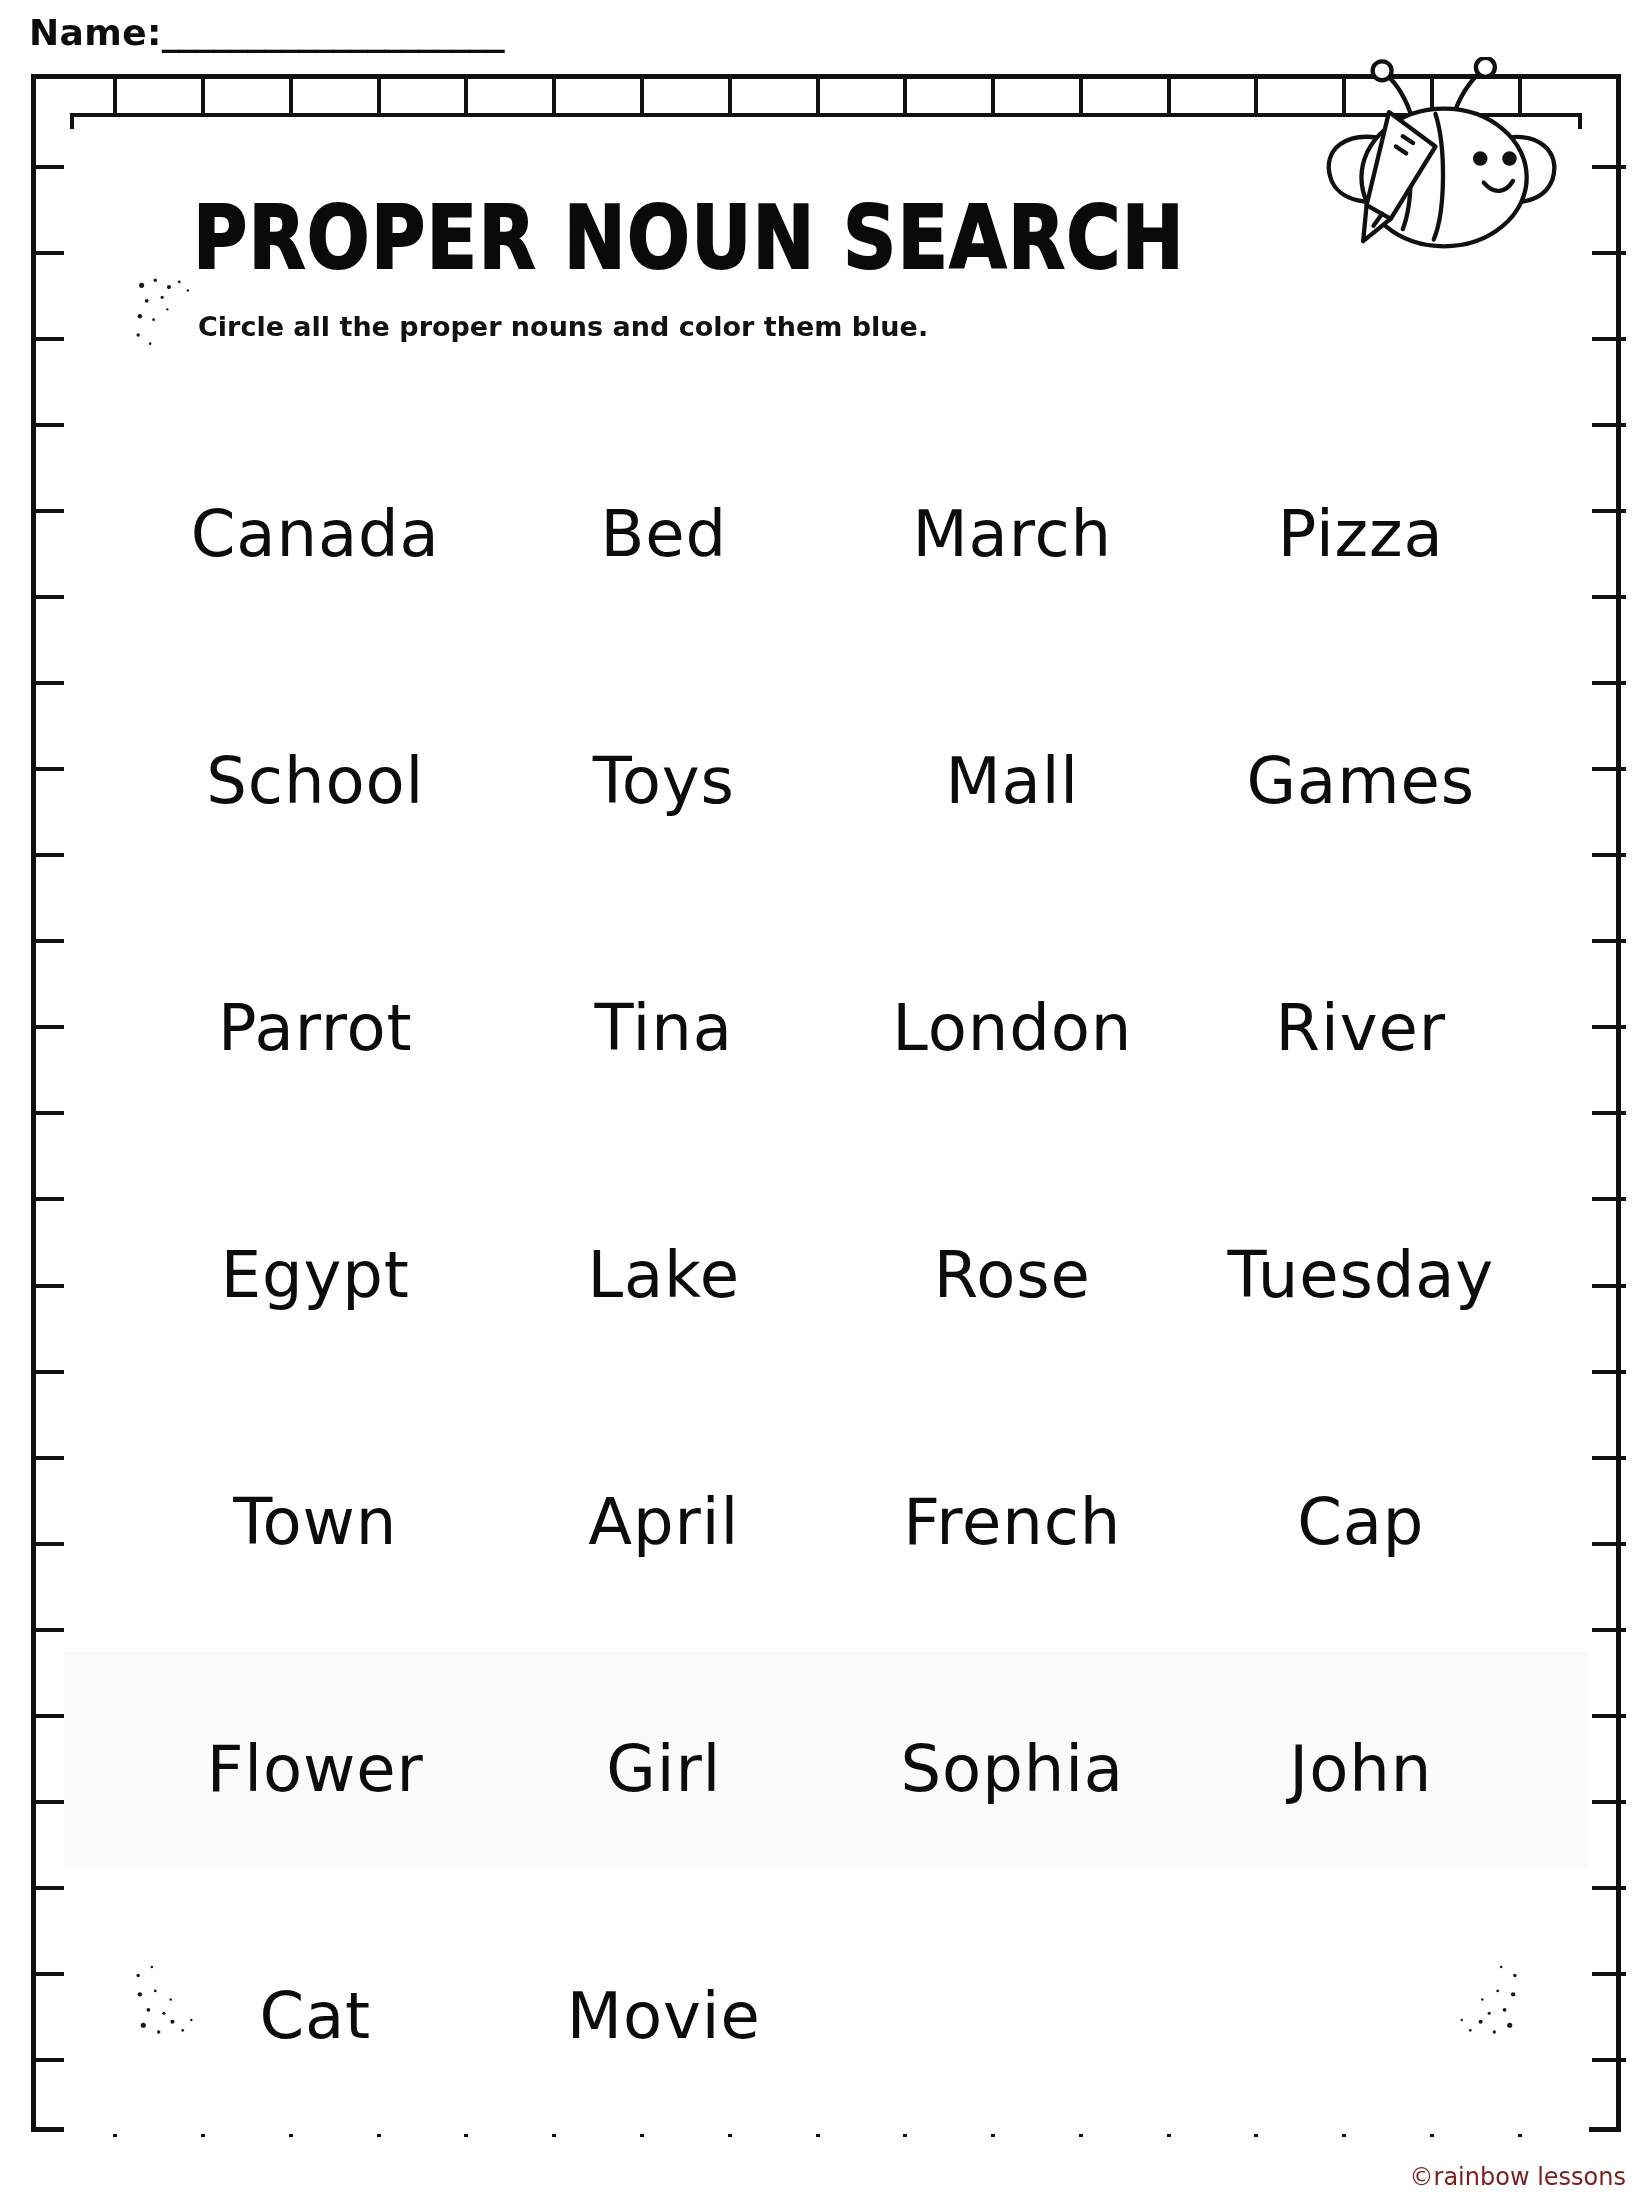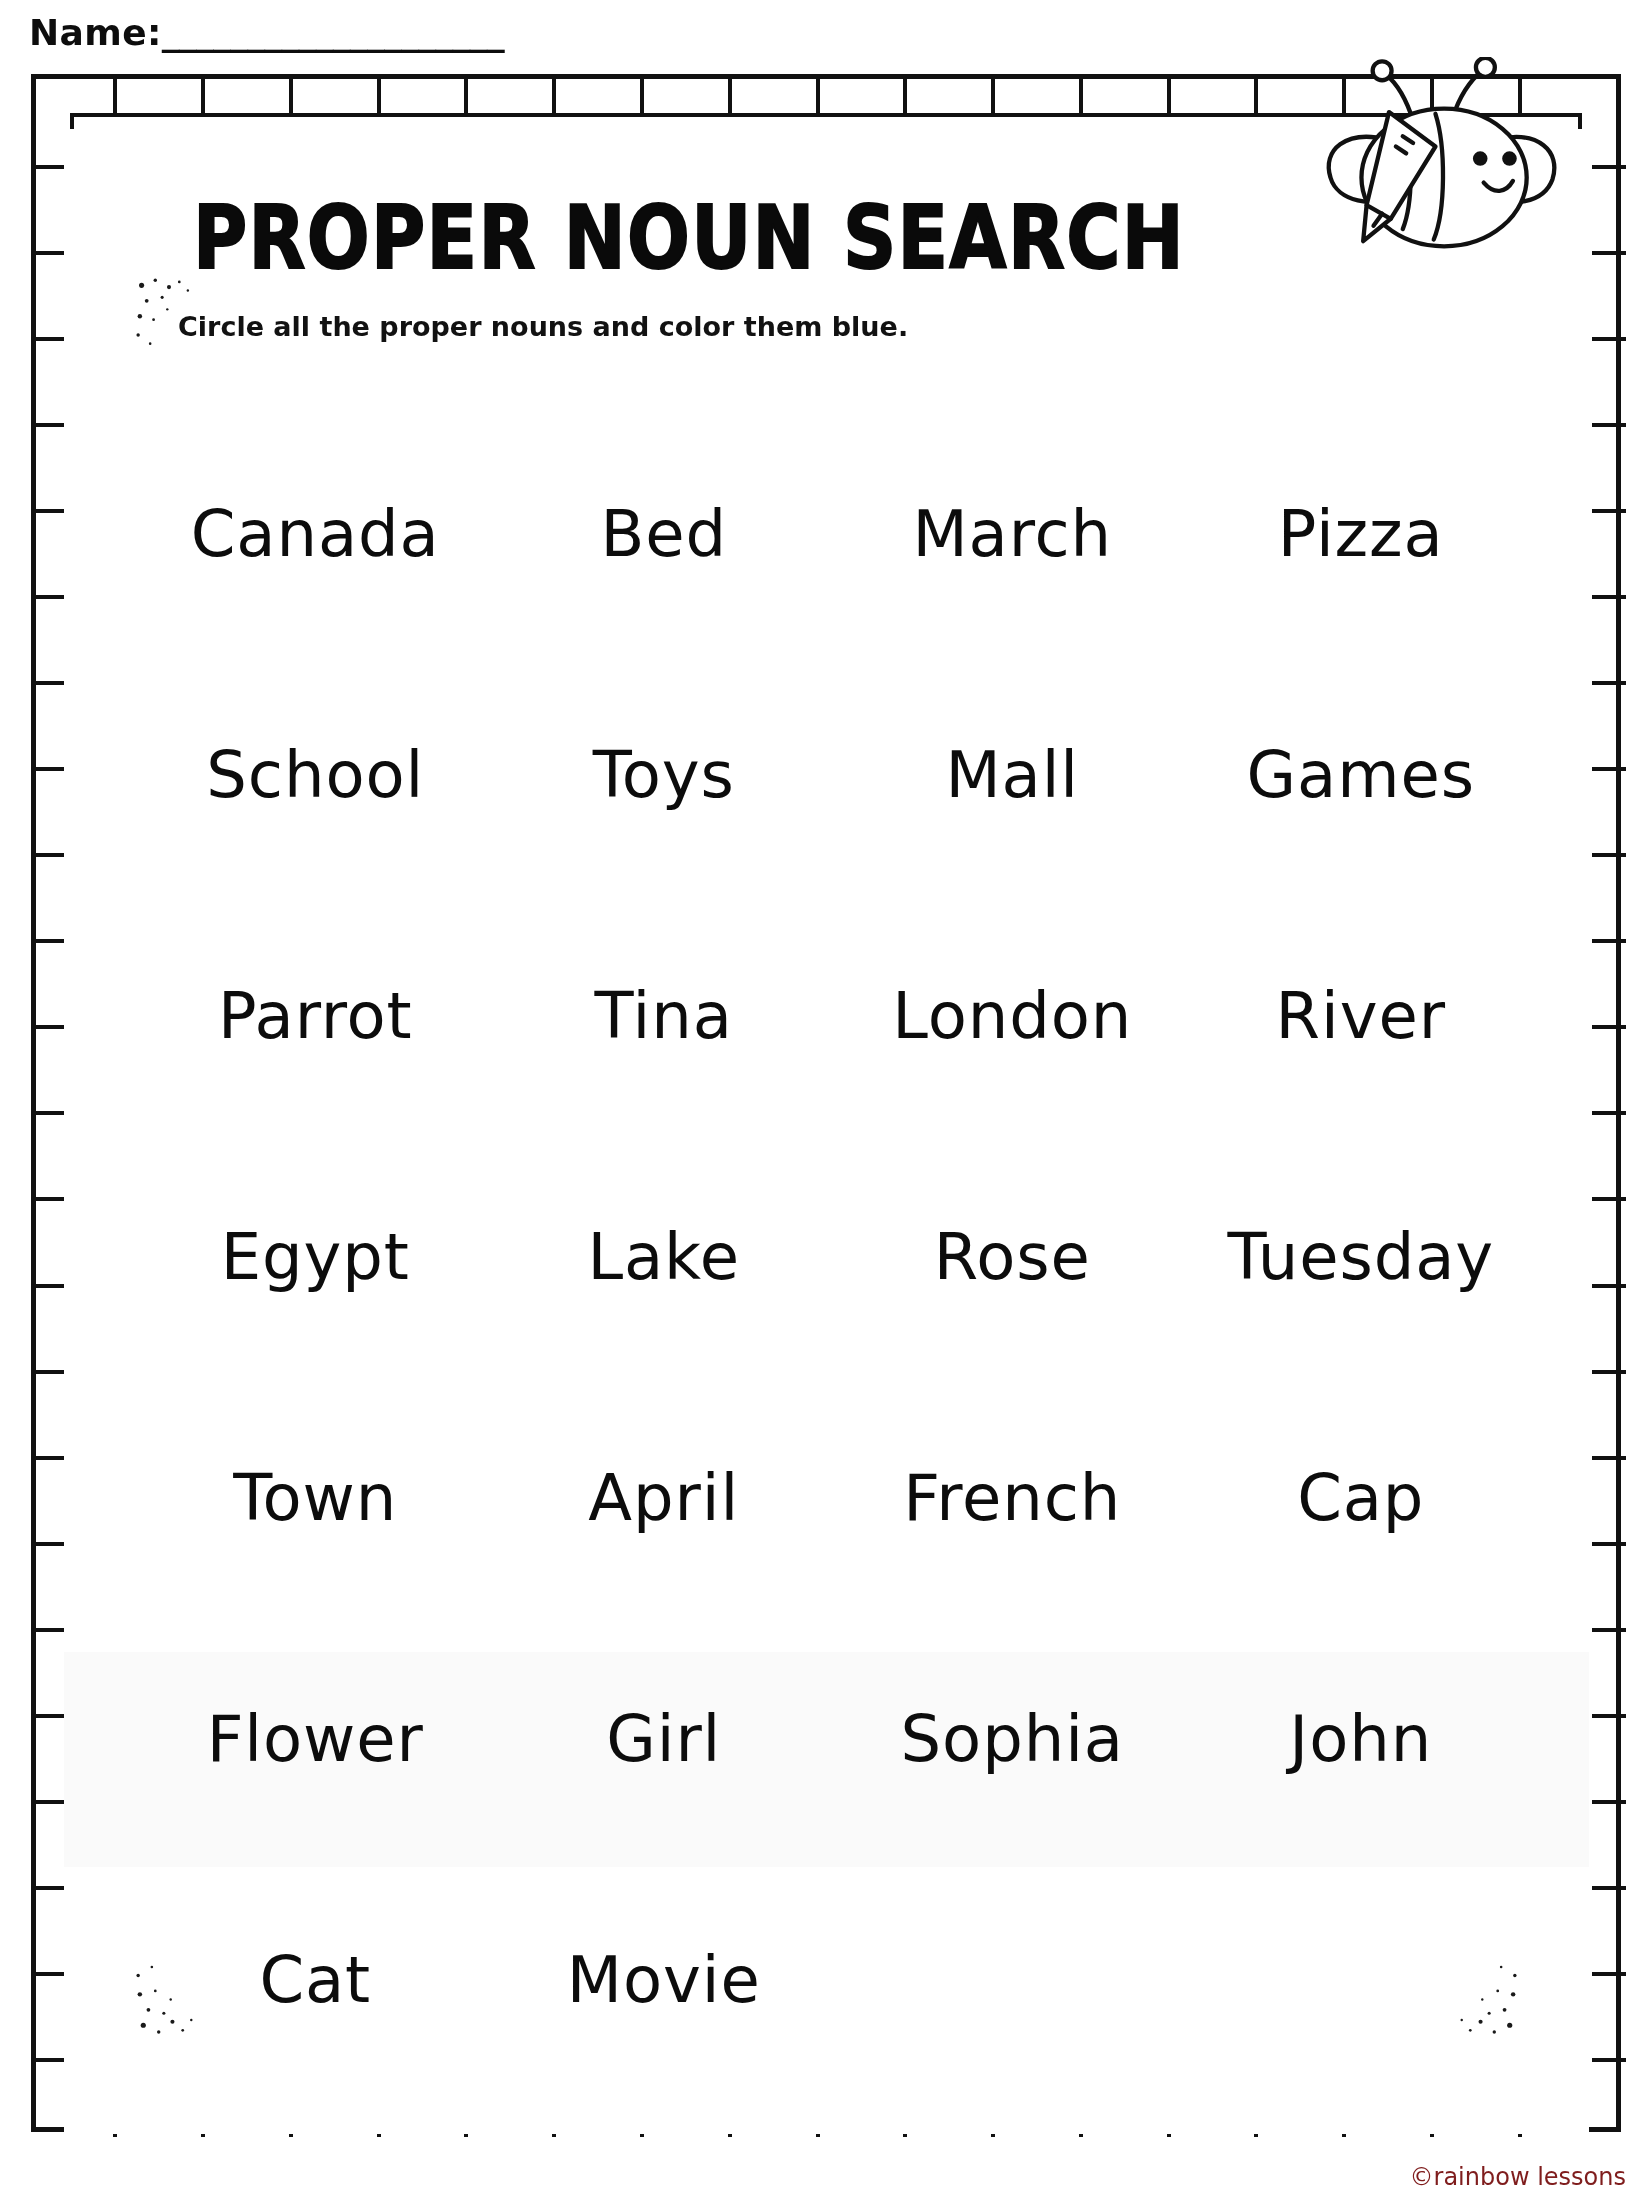--- a/index.html
+++ b/index.html
@@ -87,38 +87,38 @@
     letter-spacing: 1.3px;
     font-family: "DejaVu Sans", sans-serif;
     color: #0a0a0a;
     transform: scaleY(1.18);
     transform-origin: left top;
     -webkit-text-stroke: 1.7px #0a0a0a;
     white-space: nowrap;
   }
   .subtitle {
     position: absolute;
-    left: 114px;
+    left: 134px;
     top: 182px;
     font-size: 27px;
     font-weight: 600;
     color: #121212;
     font-family: "DejaVu Sans", sans-serif;
     white-space: nowrap;
   }
 
   
   .word-grid {
     position: absolute;
     left: 77px;
     top: 284px;
     width: 1394px;
     display: grid;
     grid-template-columns: repeat(4, 1fr);
-    row-gap: 0px;
+    row-gap: 6px;
   }
   .word-cell {
     height: 241px;
     display: flex;
     align-items: center;
     justify-content: center;
     font-family: "DejaVu Sans", sans-serif;
     font-size: 64px;
     font-weight: 500;
     color: #0c0c0c;

